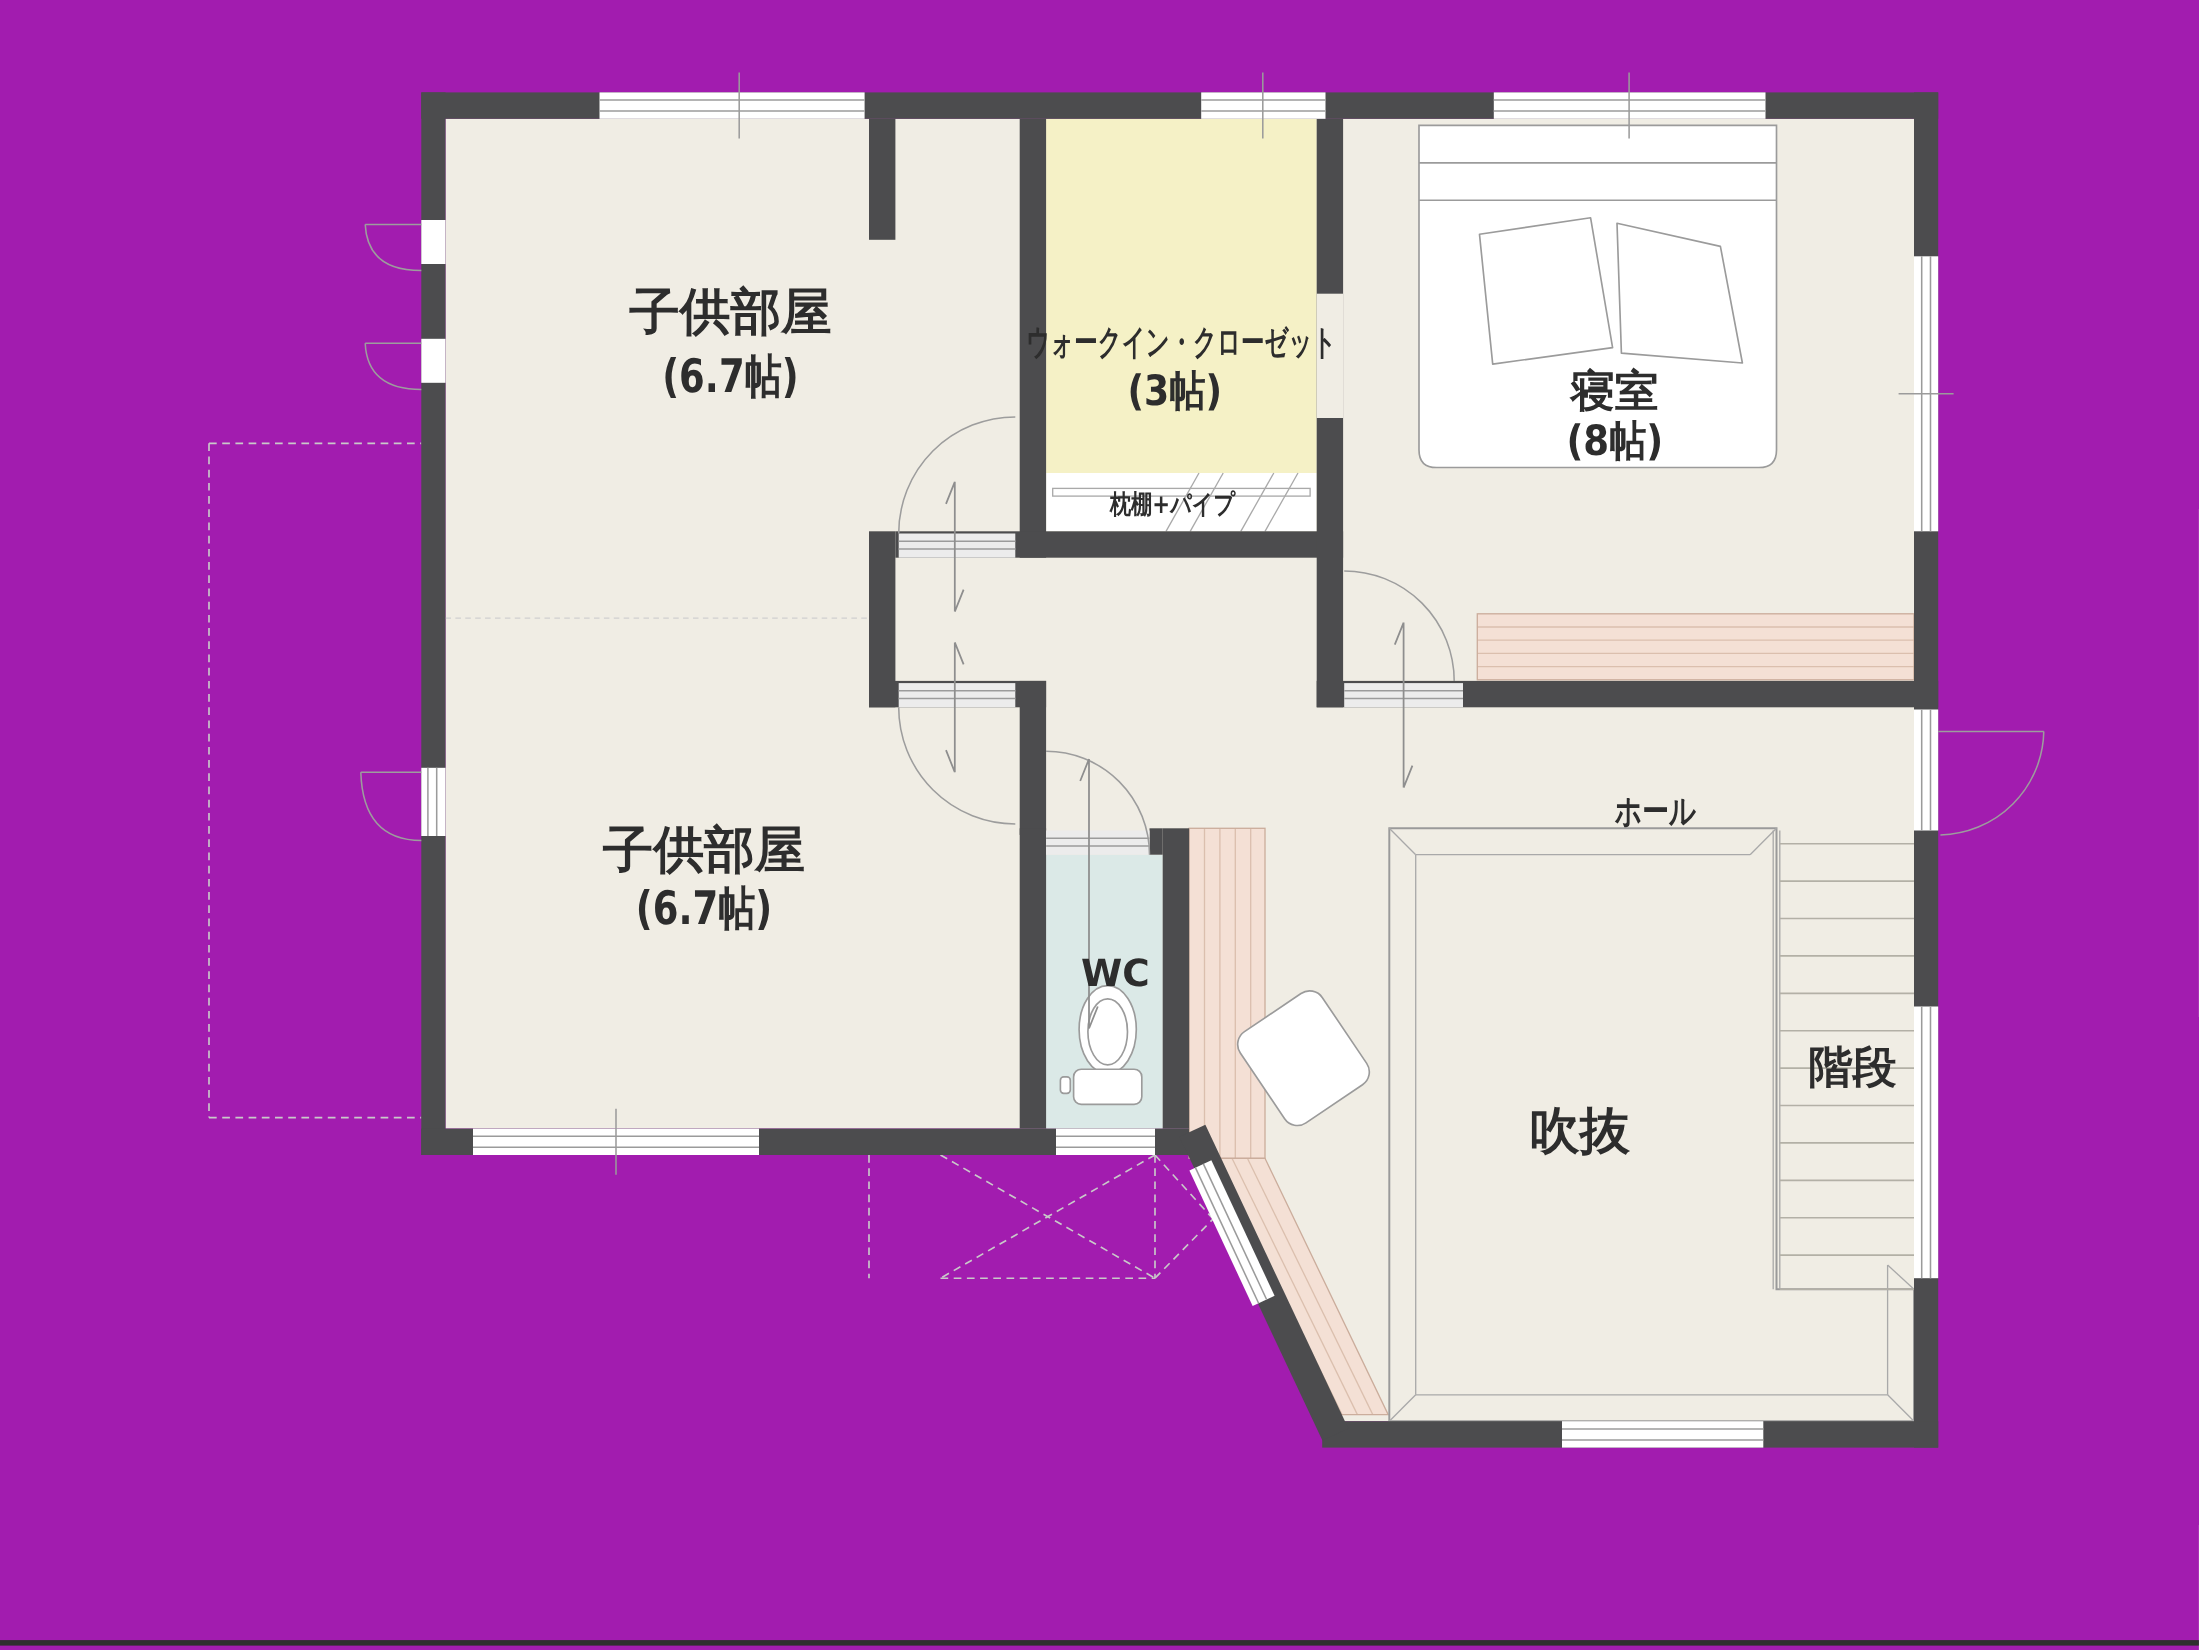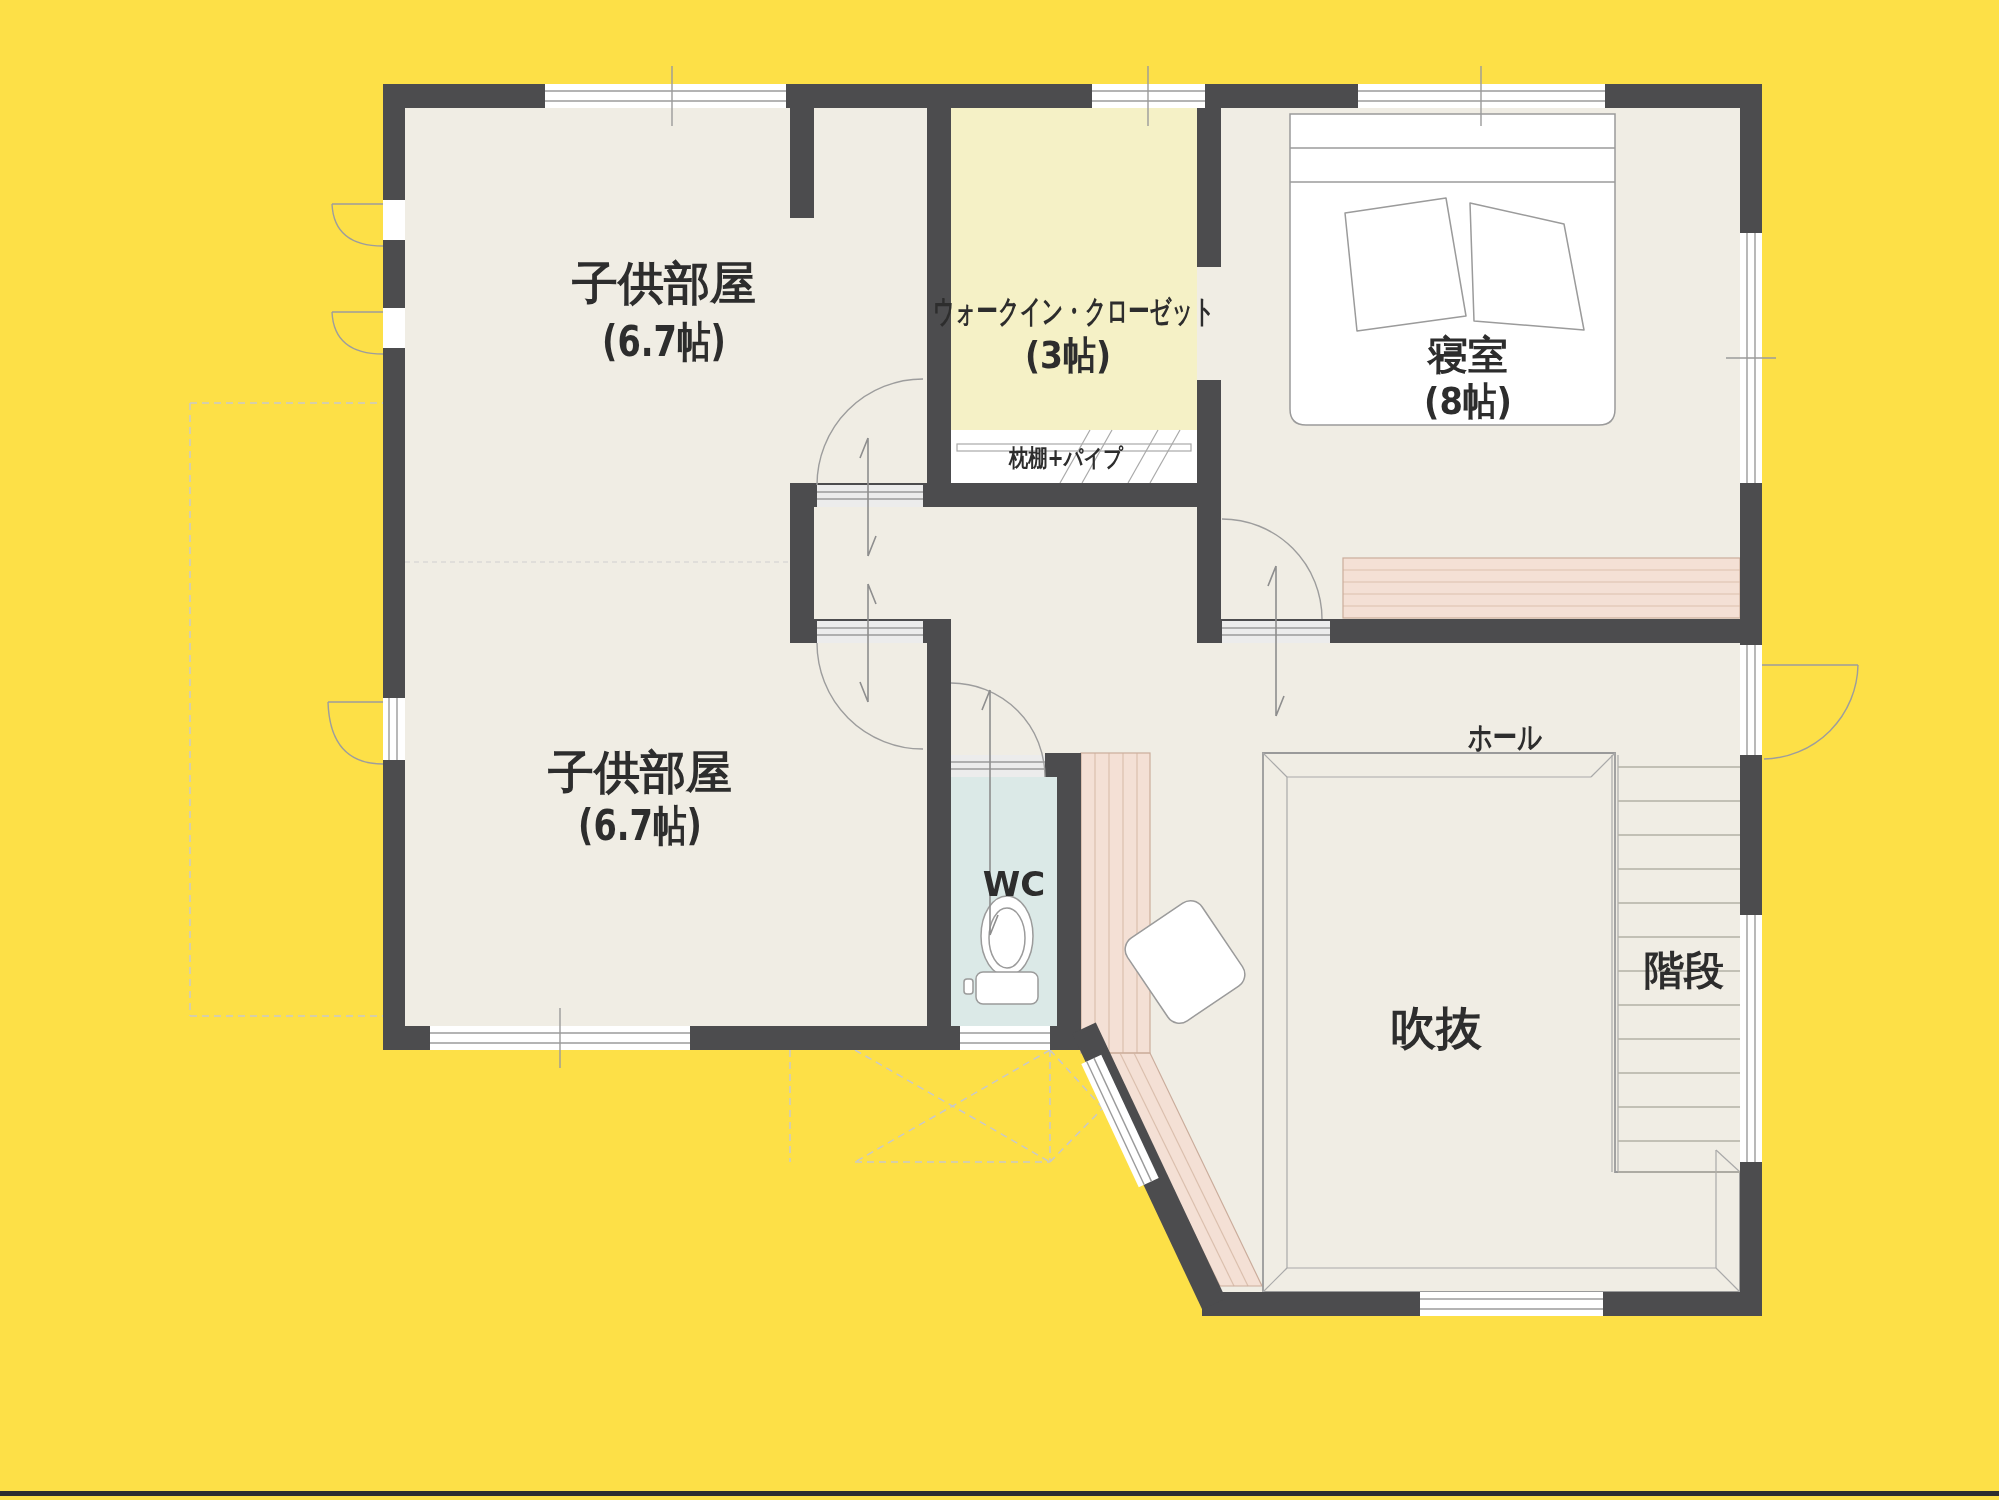--- a/index.html
+++ b/index.html
@@ -1,16 +1,16 @@
 <!DOCTYPE html>
 <html><head>
 <meta charset="utf-8">
 <style>
   html,body{margin:0;padding:0;background:#ffffff;}
-  .canvas{position:relative;width:1999px;height:1500px;background:#fde047;overflow:hidden;}
+  .canvas{position:relative;width:1999px;height:1500px;background:#a21caf;overflow:hidden;}
   svg{display:block;}
   .win{fill:#ffffff;}
   .wline{stroke:#9b9b9b;stroke-width:1.4;}
   .thin{stroke:#9b9b9b;stroke-width:1.5;fill:none;}
   .thin2{stroke:#a9a9a9;stroke-width:1.2;fill:none;}
   .door{fill:#ececec;}
   .arc{fill:none;stroke:#9d9d9d;stroke-width:1.4;}
   .arrow{fill:none;stroke:#8e8e8e;stroke-width:1.6;}
   .tread{stroke:#b3b0a6;stroke-width:1.5;}
   .dash{fill:none;stroke:#c9c9c9;stroke-width:1.5;stroke-dasharray:7 5;}

